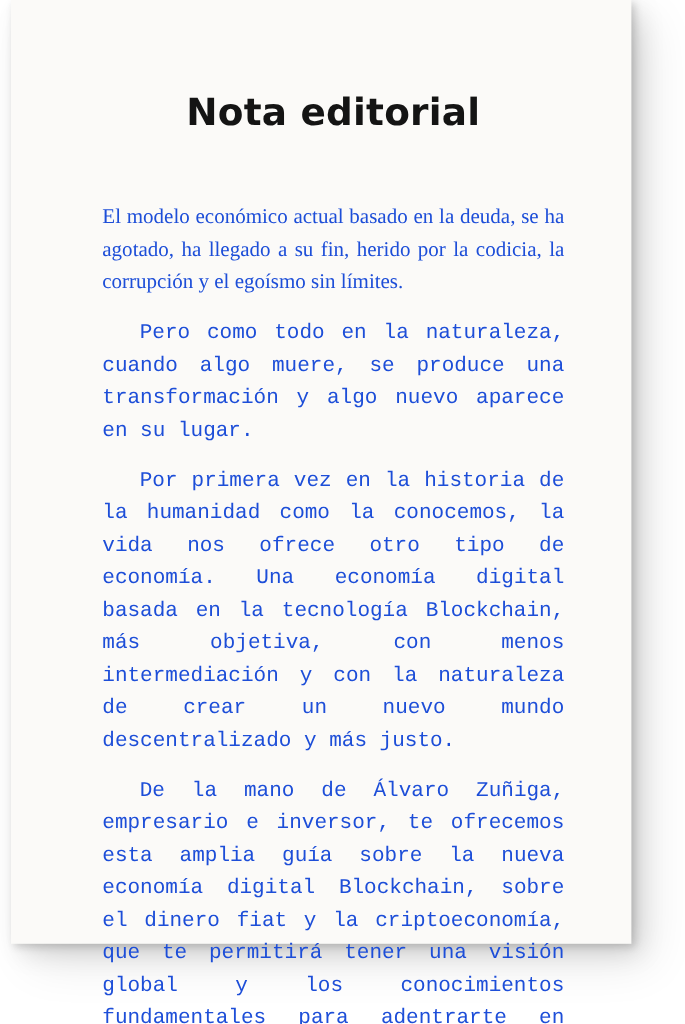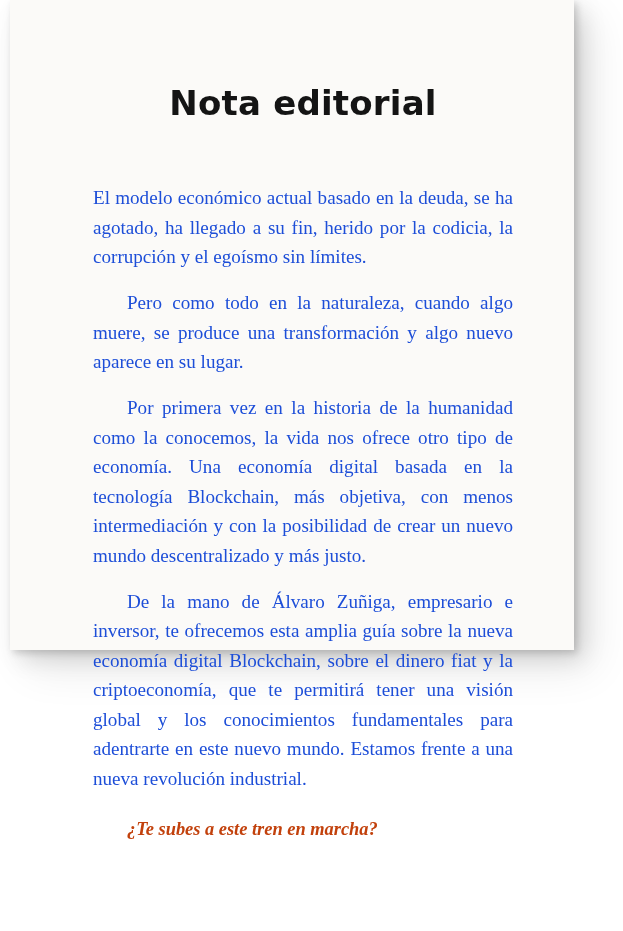--- a/index.html
+++ b/index.html
@@ -21,21 +21,21 @@
     position: absolute;
     inset: 0;
     background: #ffffff;
   }
 
   .page-sheet {
     position: absolute;
     left: 10px;
     top: 0px;
     width: 564px;
-    height: 650px;
+    height: 858px;
     background: #fbfaf8;
     box-shadow:
       3px 3px 7px rgba(0, 0, 0, 0.16),
       9px 9px 22px rgba(0, 0, 0, 0.13),
       18px 18px 42px rgba(0, 0, 0, 0.09);
   }
 
   
   .text-column {
     position: absolute;
@@ -61,20 +61,21 @@
     line-height: 29.5px;
     color: #1d4ed8;
     text-align: justify;
     text-justify: inter-word;
     margin: 0 0 16.5px 0;
     hyphens: none;
   }
 
   .body-paragraph.indented {
     text-indent: 34px;
+    font-family: Liberation Mono, monospace;
   }
 
   .closing-line {
     font-family: "Liberation Serif", serif;
     font-size: 18.4px;
     line-height: 28px;
     font-weight: bold;
     font-style: italic;
     color: #c2410c;
     text-indent: 34px;
@@ -90,21 +91,21 @@
   <div class="page-sheet">
 
     <div class="text-column">
 
       <h1 class="page-title">Nota editorial</h1>
 
       <p class="body-paragraph">El modelo económico actual basado en la deuda, se ha agotado, ha llegado a su fin, herido por la codicia, la corrupción y el egoísmo sin límites.</p>
 
       <p class="body-paragraph indented">Pero como todo en la naturaleza, cuando algo muere, se produce una transformación y algo nuevo aparece en su lugar.</p>
 
-      <p class="body-paragraph indented">Por primera vez en la historia de la humanidad como la conocemos, la vida nos ofrece otro tipo de economía. Una economía digital basada en la tecnología Blockchain, más objetiva, con menos intermediación y con la posibilidad de crear un nuevo mundo descentralizado y más justo.</p>
+      <p class="body-paragraph indented">Por primera vez en la historia de la humanidad como la conocemos, la vida nos ofrece otro tipo de economía. Una economía digital basada en la tecnología Blockchain, más objetiva, con menos intermediación y con la naturaleza de crear un nuevo mundo descentralizado y más justo.</p>
 
       <p class="body-paragraph indented">De la mano de Álvaro Zuñiga, empresario e inversor, te ofrecemos esta amplia guía sobre la nueva economía digital Blockchain, sobre el dinero fiat y la criptoeconomía, que te permitirá tener una visión global y los conocimientos fundamentales para adentrarte en este nuevo mundo. Estamos frente a una nueva revolución industrial.</p>
 
       <p class="closing-line">¿Te subes a este tren en marcha?</p>
 
     </div>
 
   </div>
 
 </div>

